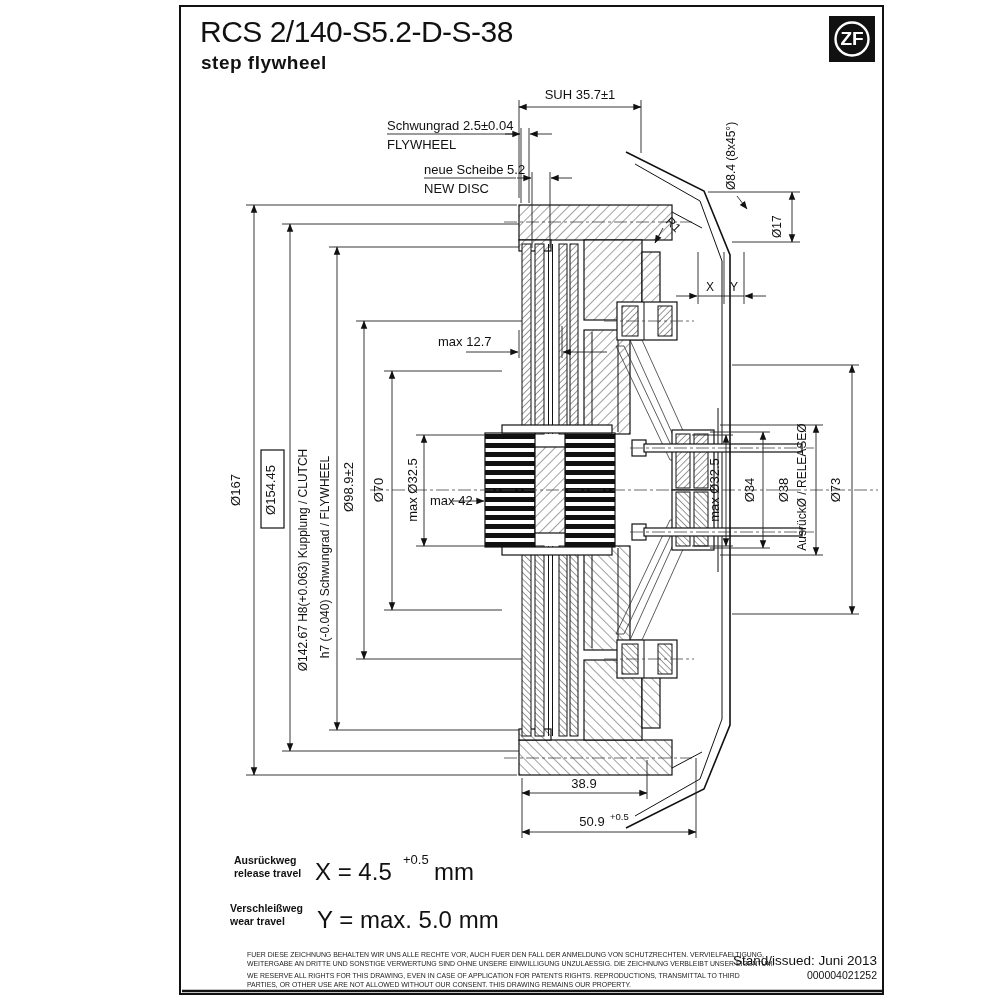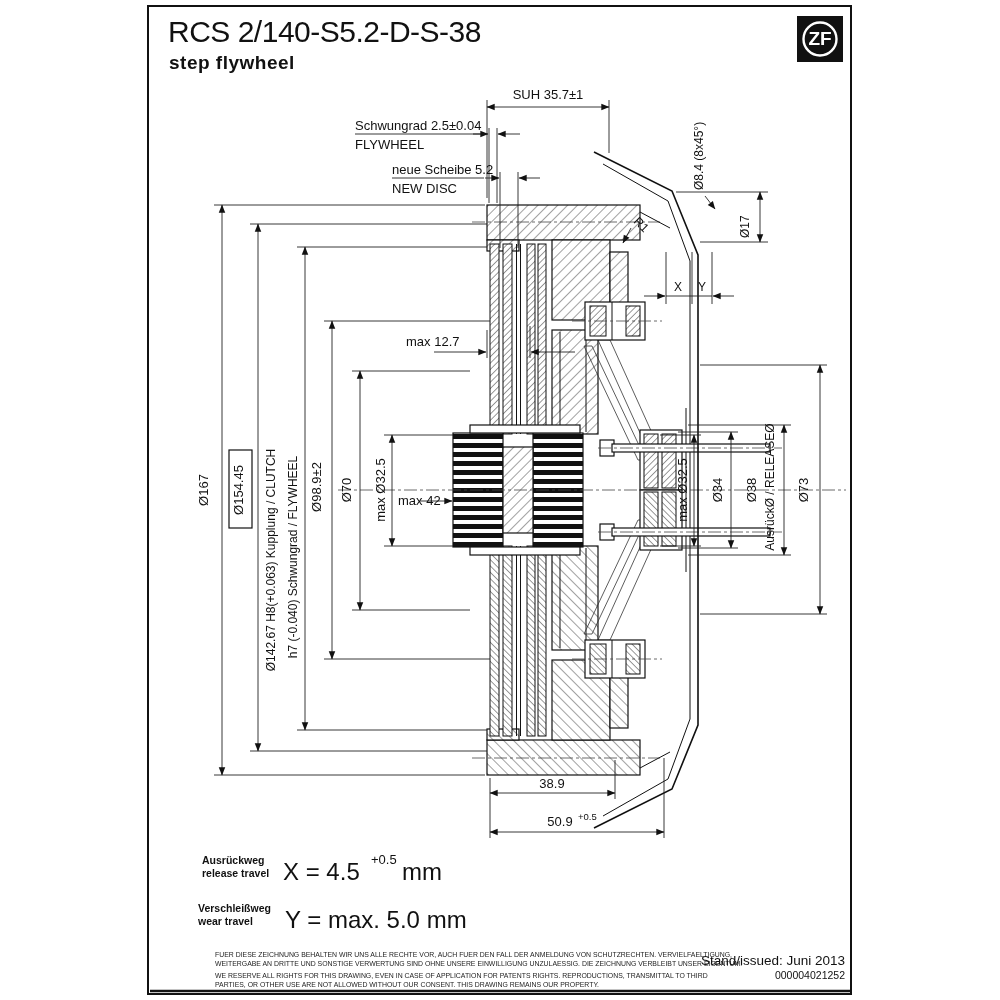--- a/index.html
+++ b/index.html
@@ -1,17 +1,17 @@
 <!DOCTYPE html>
 <html><head>
 <meta charset="utf-8">
 <style>
   html,body{margin:0;padding:0;background:#fff;}
   .sheet{width:896px;height:1000px;position:relative;background:#fff;
-         font-family:"Liberation Sans",sans-serif;}
+         font-family:"Liberation Sans",sans-serif;padding-left:32px;}
   svg text{font-family:"Liberation Sans","DejaVu Sans",sans-serif;fill:#111;}
   .title-txt{font-size:30px;letter-spacing:-0.5px;}
   .sub-txt{font-size:19px;font-weight:bold;letter-spacing:0.5px;}
   .dim-txt{font-size:13px;}
   .dim-txt-s{font-size:12px;}
   .sup-txt{font-size:9.5px;}
   .note-lbl{font-size:10.5px;font-weight:bold;}
   .note-big{font-size:24px;}
   .note-sup{font-size:13px;}
   .legal-txt{font-size:6.9px;fill:#222;}

